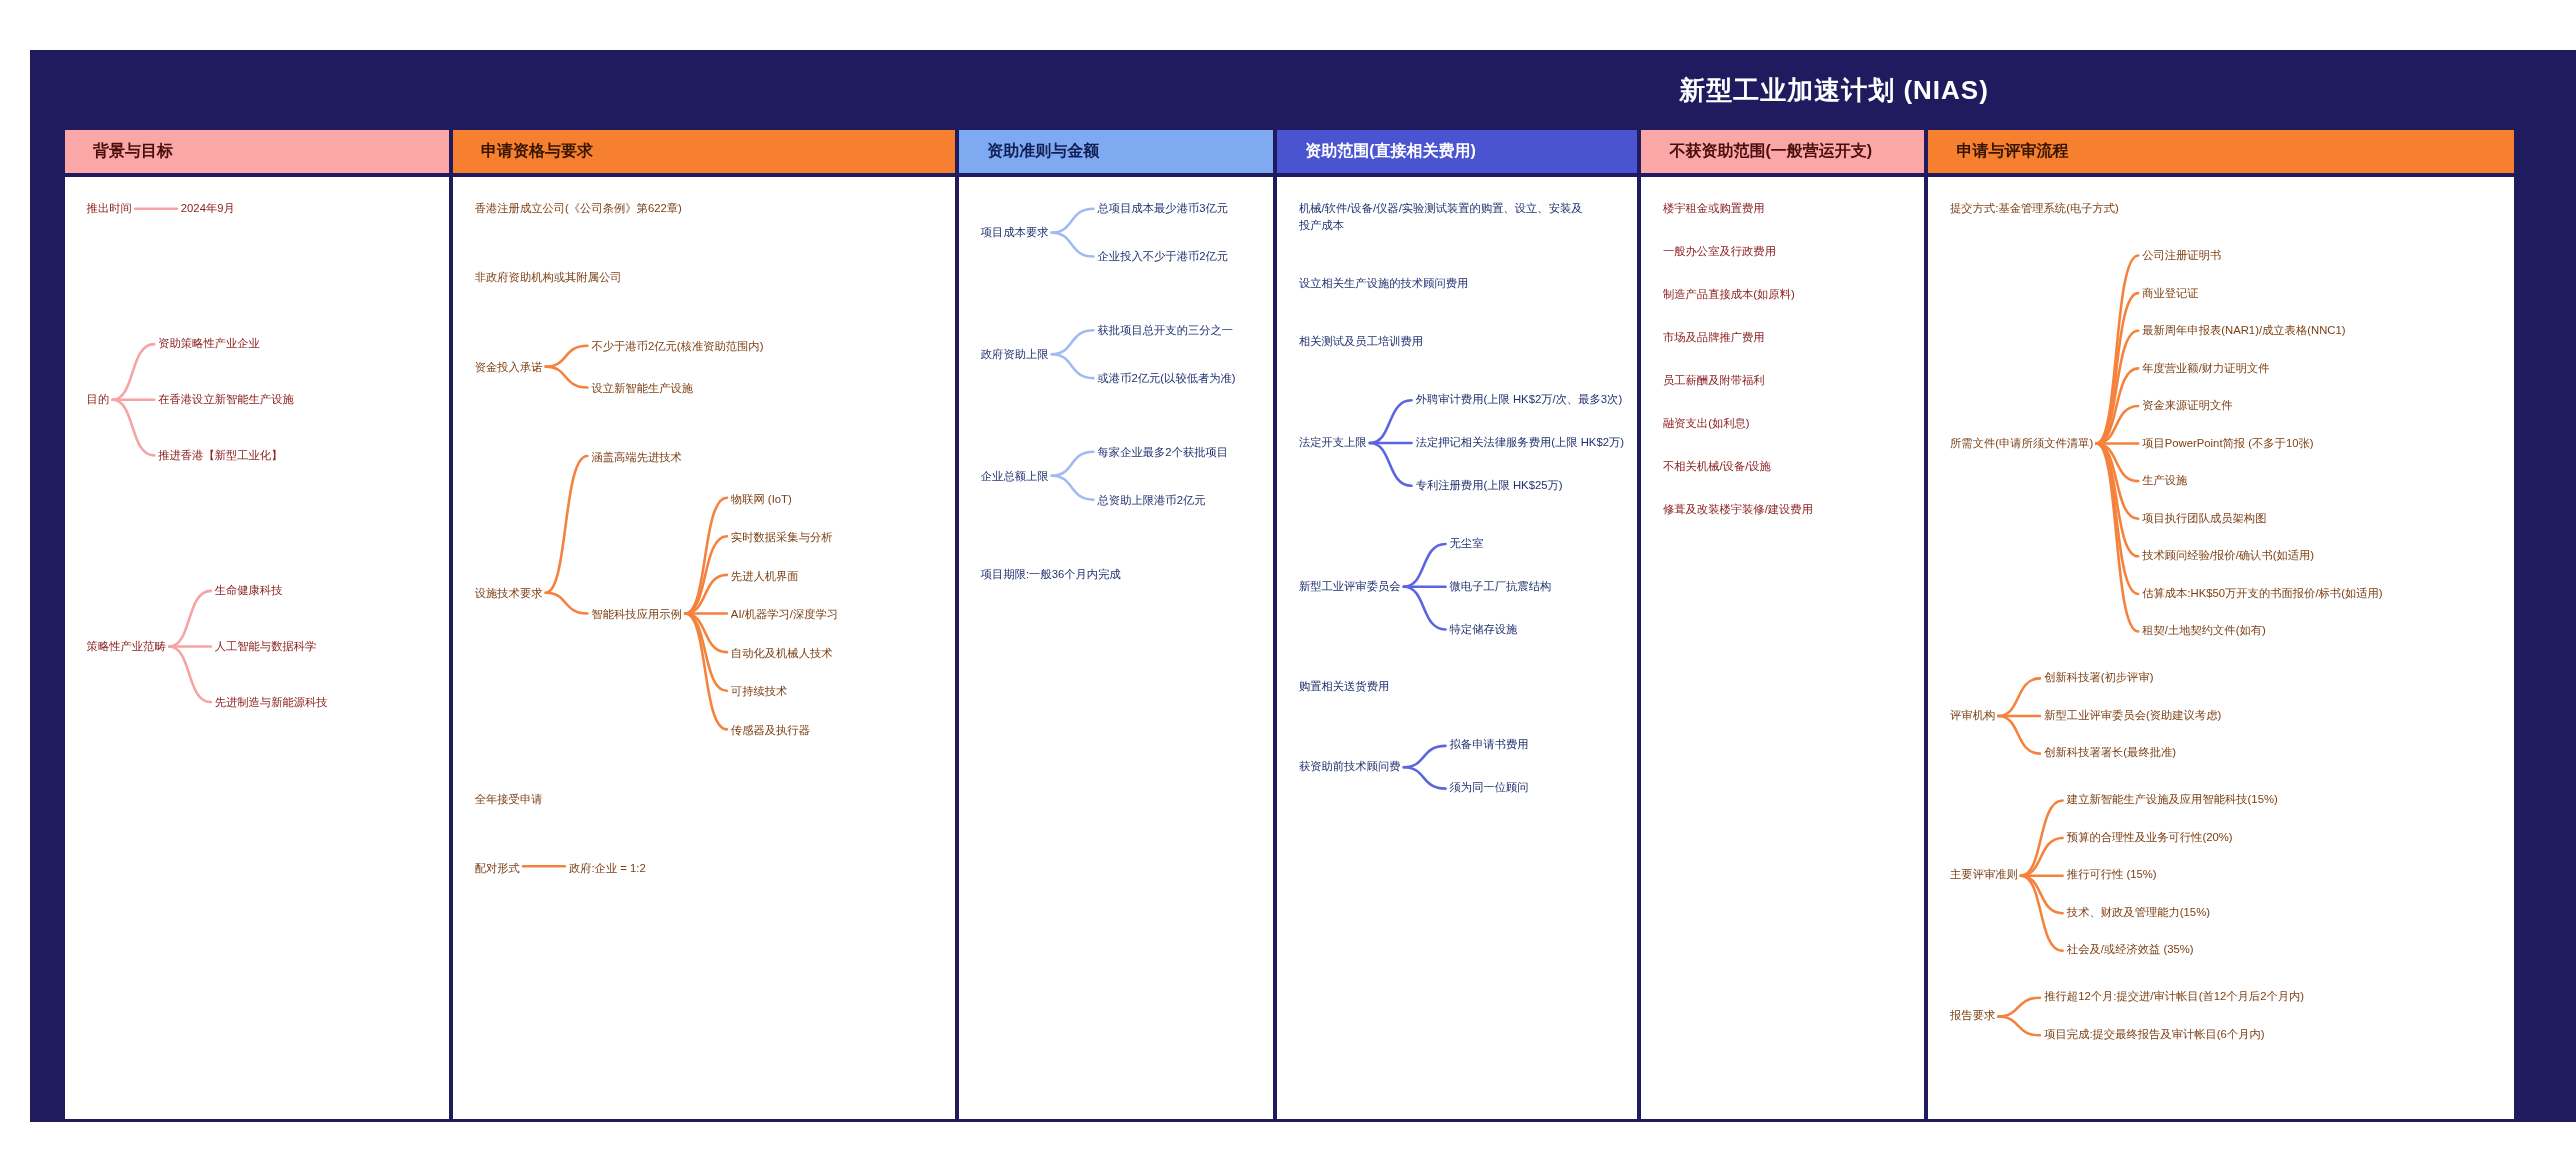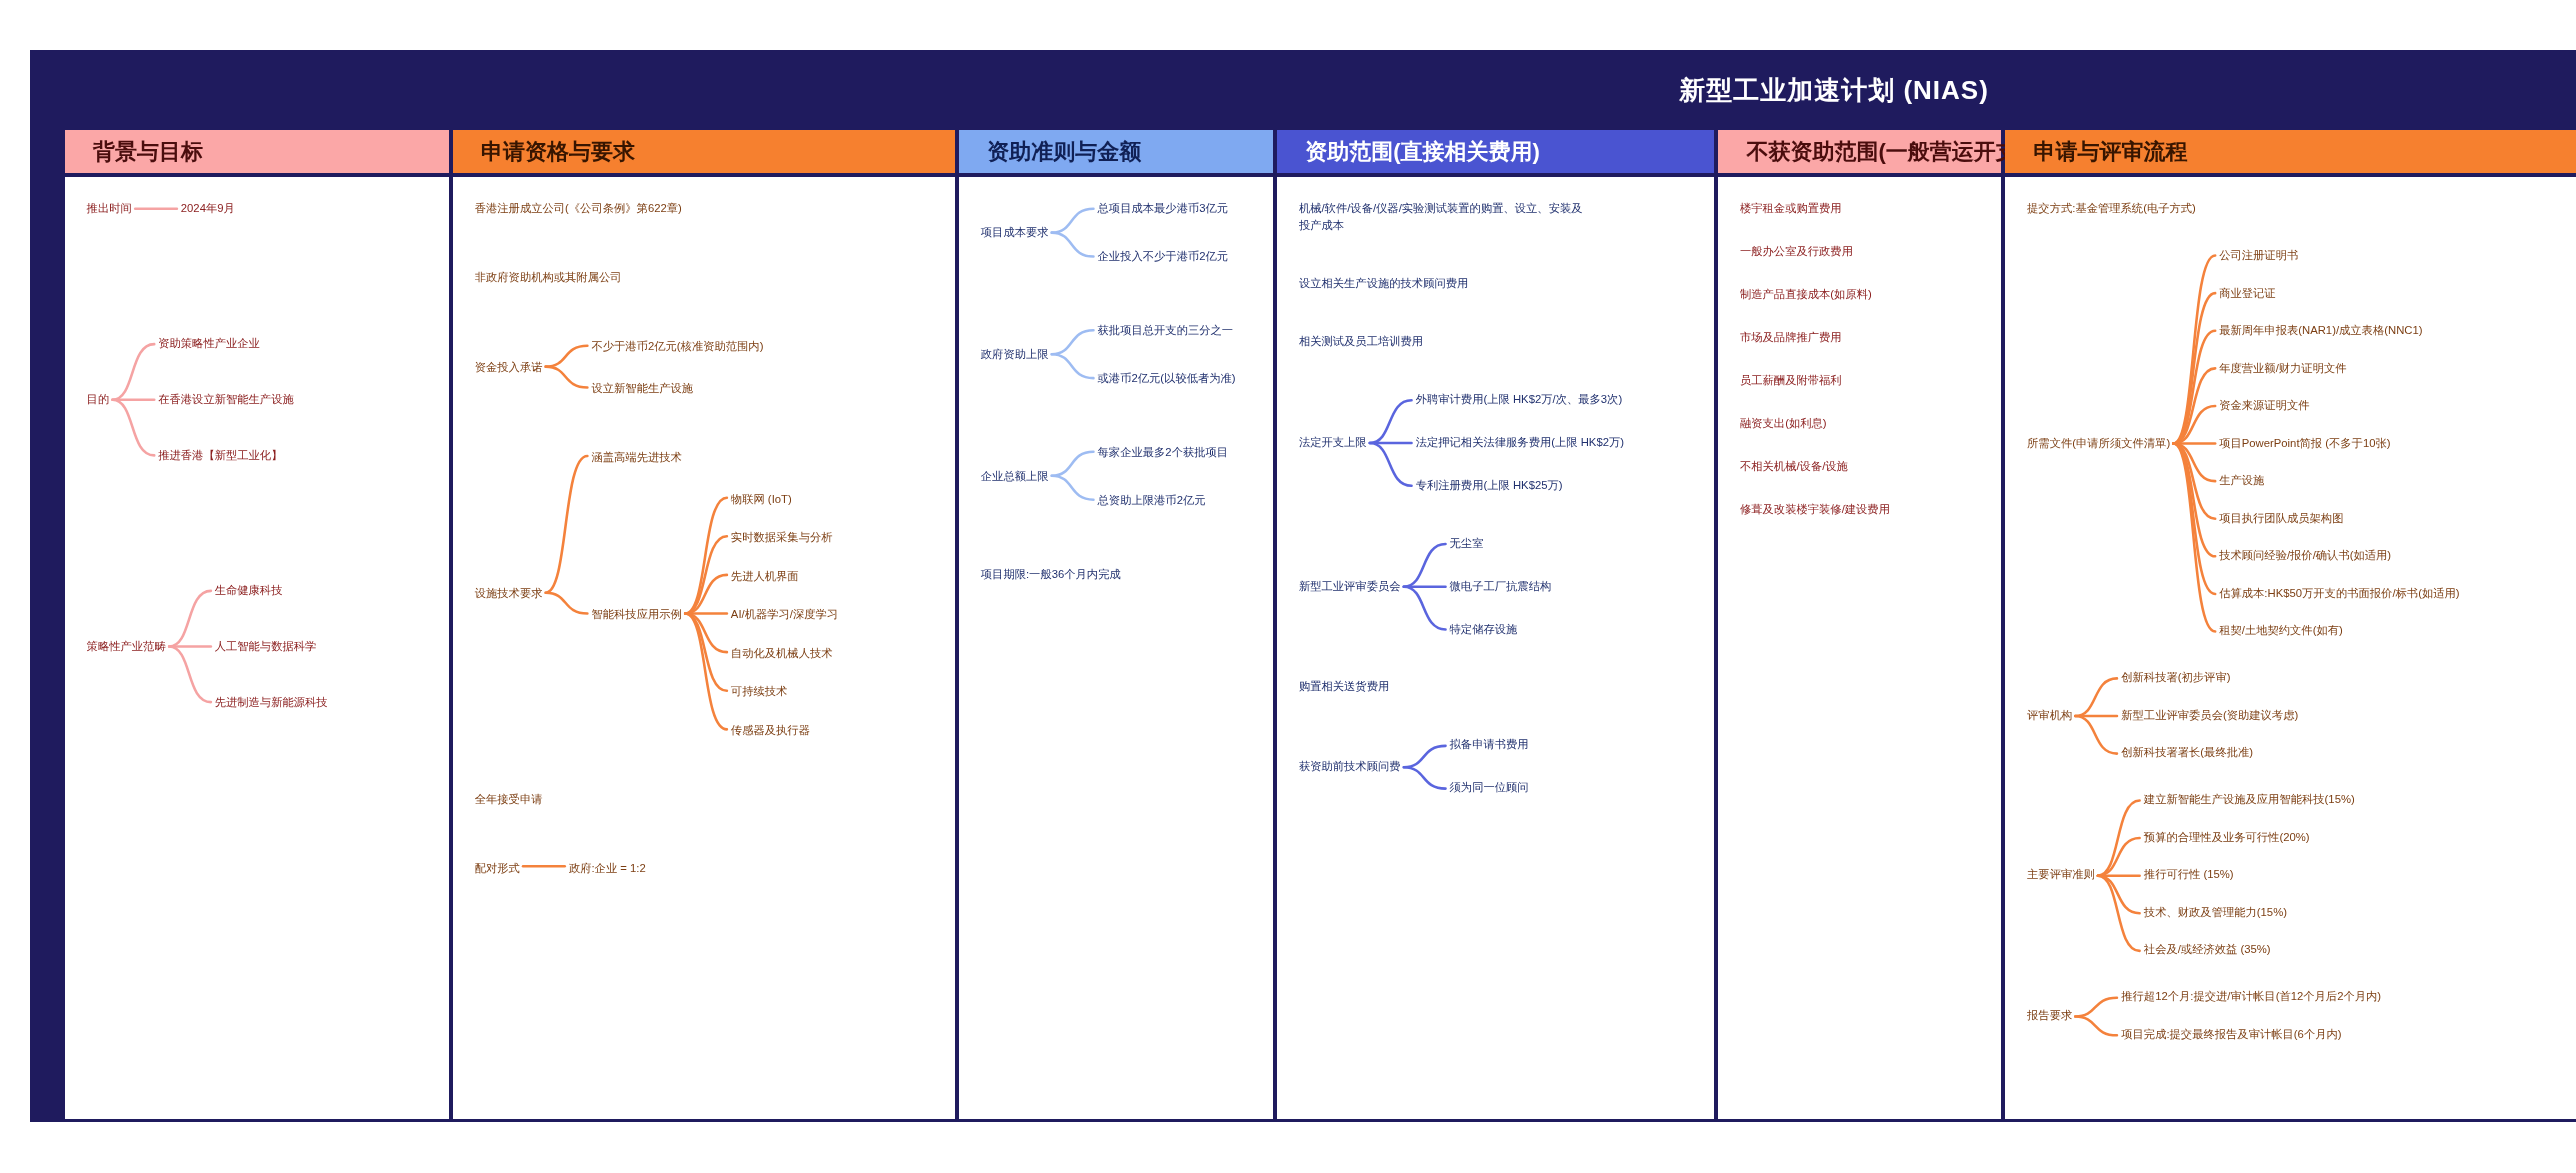--- a/index.html
+++ b/index.html
@@ -4,21 +4,21 @@
 <style>
   html,body{margin:0;padding:0;background:#ffffff;}
   body{font-family:"Liberation Sans", sans-serif;}
   .page{position:relative;width:3668px;height:1174px;background:#ffffff;overflow:hidden;}
   .panel{position:absolute;left:30px;top:50px;width:3608px;height:1072px;background:#1F1B5E;}
   .title-row{position:absolute;left:0;top:0;width:100%;height:80px;display:flex;align-items:center;justify-content:center;}
   .main-title{color:#ffffff;font-size:26px;font-weight:bold;letter-spacing:1px;}
   .columns{position:absolute;left:35px;top:80px;height:989px;display:flex;column-gap:4.1px;}
   .card{display:flex;flex-direction:column;flex:none;}
   .card-header{height:43px;flex:none;margin-bottom:4.1px;display:flex;align-items:center;
-               padding:0 10.3px 0 28px;box-sizing:border-box;font-weight:bold;font-size:22px;white-space:nowrap;}
+               padding:0 10.3px 0 28px;box-sizing:border-box;font-weight:bold;font-size:16px;white-space:nowrap;}
   .card-body{position:relative;flex:1;background:#ffffff;box-sizing:border-box;
              padding:23px 12.4px 15.5px 21.6px;overflow:hidden;
              display:flex;flex-direction:column;align-items:flex-start;}
   svg.connectors{position:absolute;left:0;top:0;z-index:0;pointer-events:none;}
   .node{position:relative;z-index:1;}
   .node-label{font-size:11.3px;line-height:1.5;max-width:330px;}
   .branch{display:flex;align-items:center;column-gap:49px;}
   .label-cell{flex:none;}
   .children{display:flex;flex-direction:column;}
   
@@ -236,21 +236,21 @@
                 <div class="node leaf">
                   <div class="node-label">总资助上限港币2亿元</div>
                 </div>
               </div>
             </div>
             <div class="node leaf">
               <div class="node-label">项目期限:一般36个月内完成</div>
             </div>
           </div>
         </div>
-        <div class="card c3 style-indigo" style="width: 437px;">
+        <div class="card c3 style-indigo" style="width: 360px;">
           <div class="card-header" style="background: rgb(74, 84, 209); color: rgb(255, 255, 255);">资助范围(直接相关费用)</div>
           <div class="card-body">
             <svg class="connectors" width="437" height="941" viewBox="0 0 848 1827">
               <path d="M 180.0 516.5 C 224.6 516.5, 212.4 433.5, 261.0 433.5" fill="none" stroke="#5A65DE" stroke-width="5" stroke-linecap="round"></path>
               <path d="M 180.0 516.5 C 224.6 516.5, 212.4 516.5, 261.0 516.5" fill="none" stroke="#5A65DE" stroke-width="5" stroke-linecap="round"></path>
               <path d="M 180.0 516.5 C 224.6 516.5, 212.4 599.5, 261.0 599.5" fill="none" stroke="#5A65DE" stroke-width="5" stroke-linecap="round"></path>
               <path d="M 246.0 795.5 C 290.6 795.5, 278.4 712.5, 327.0 712.5" fill="none" stroke="#5A65DE" stroke-width="5" stroke-linecap="round"></path>
               <path d="M 246.0 795.5 C 290.6 795.5, 278.4 795.5, 327.0 795.5" fill="none" stroke="#5A65DE" stroke-width="5" stroke-linecap="round"></path>
               <path d="M 246.0 795.5 C 290.6 795.5, 278.4 878.5, 327.0 878.5" fill="none" stroke="#5A65DE" stroke-width="5" stroke-linecap="round"></path>
               <path d="M 246.0 1146.0 C 290.6 1146.0, 278.4 1104.5, 327.0 1104.5" fill="none" stroke="#5A65DE" stroke-width="5" stroke-linecap="round"></path>

